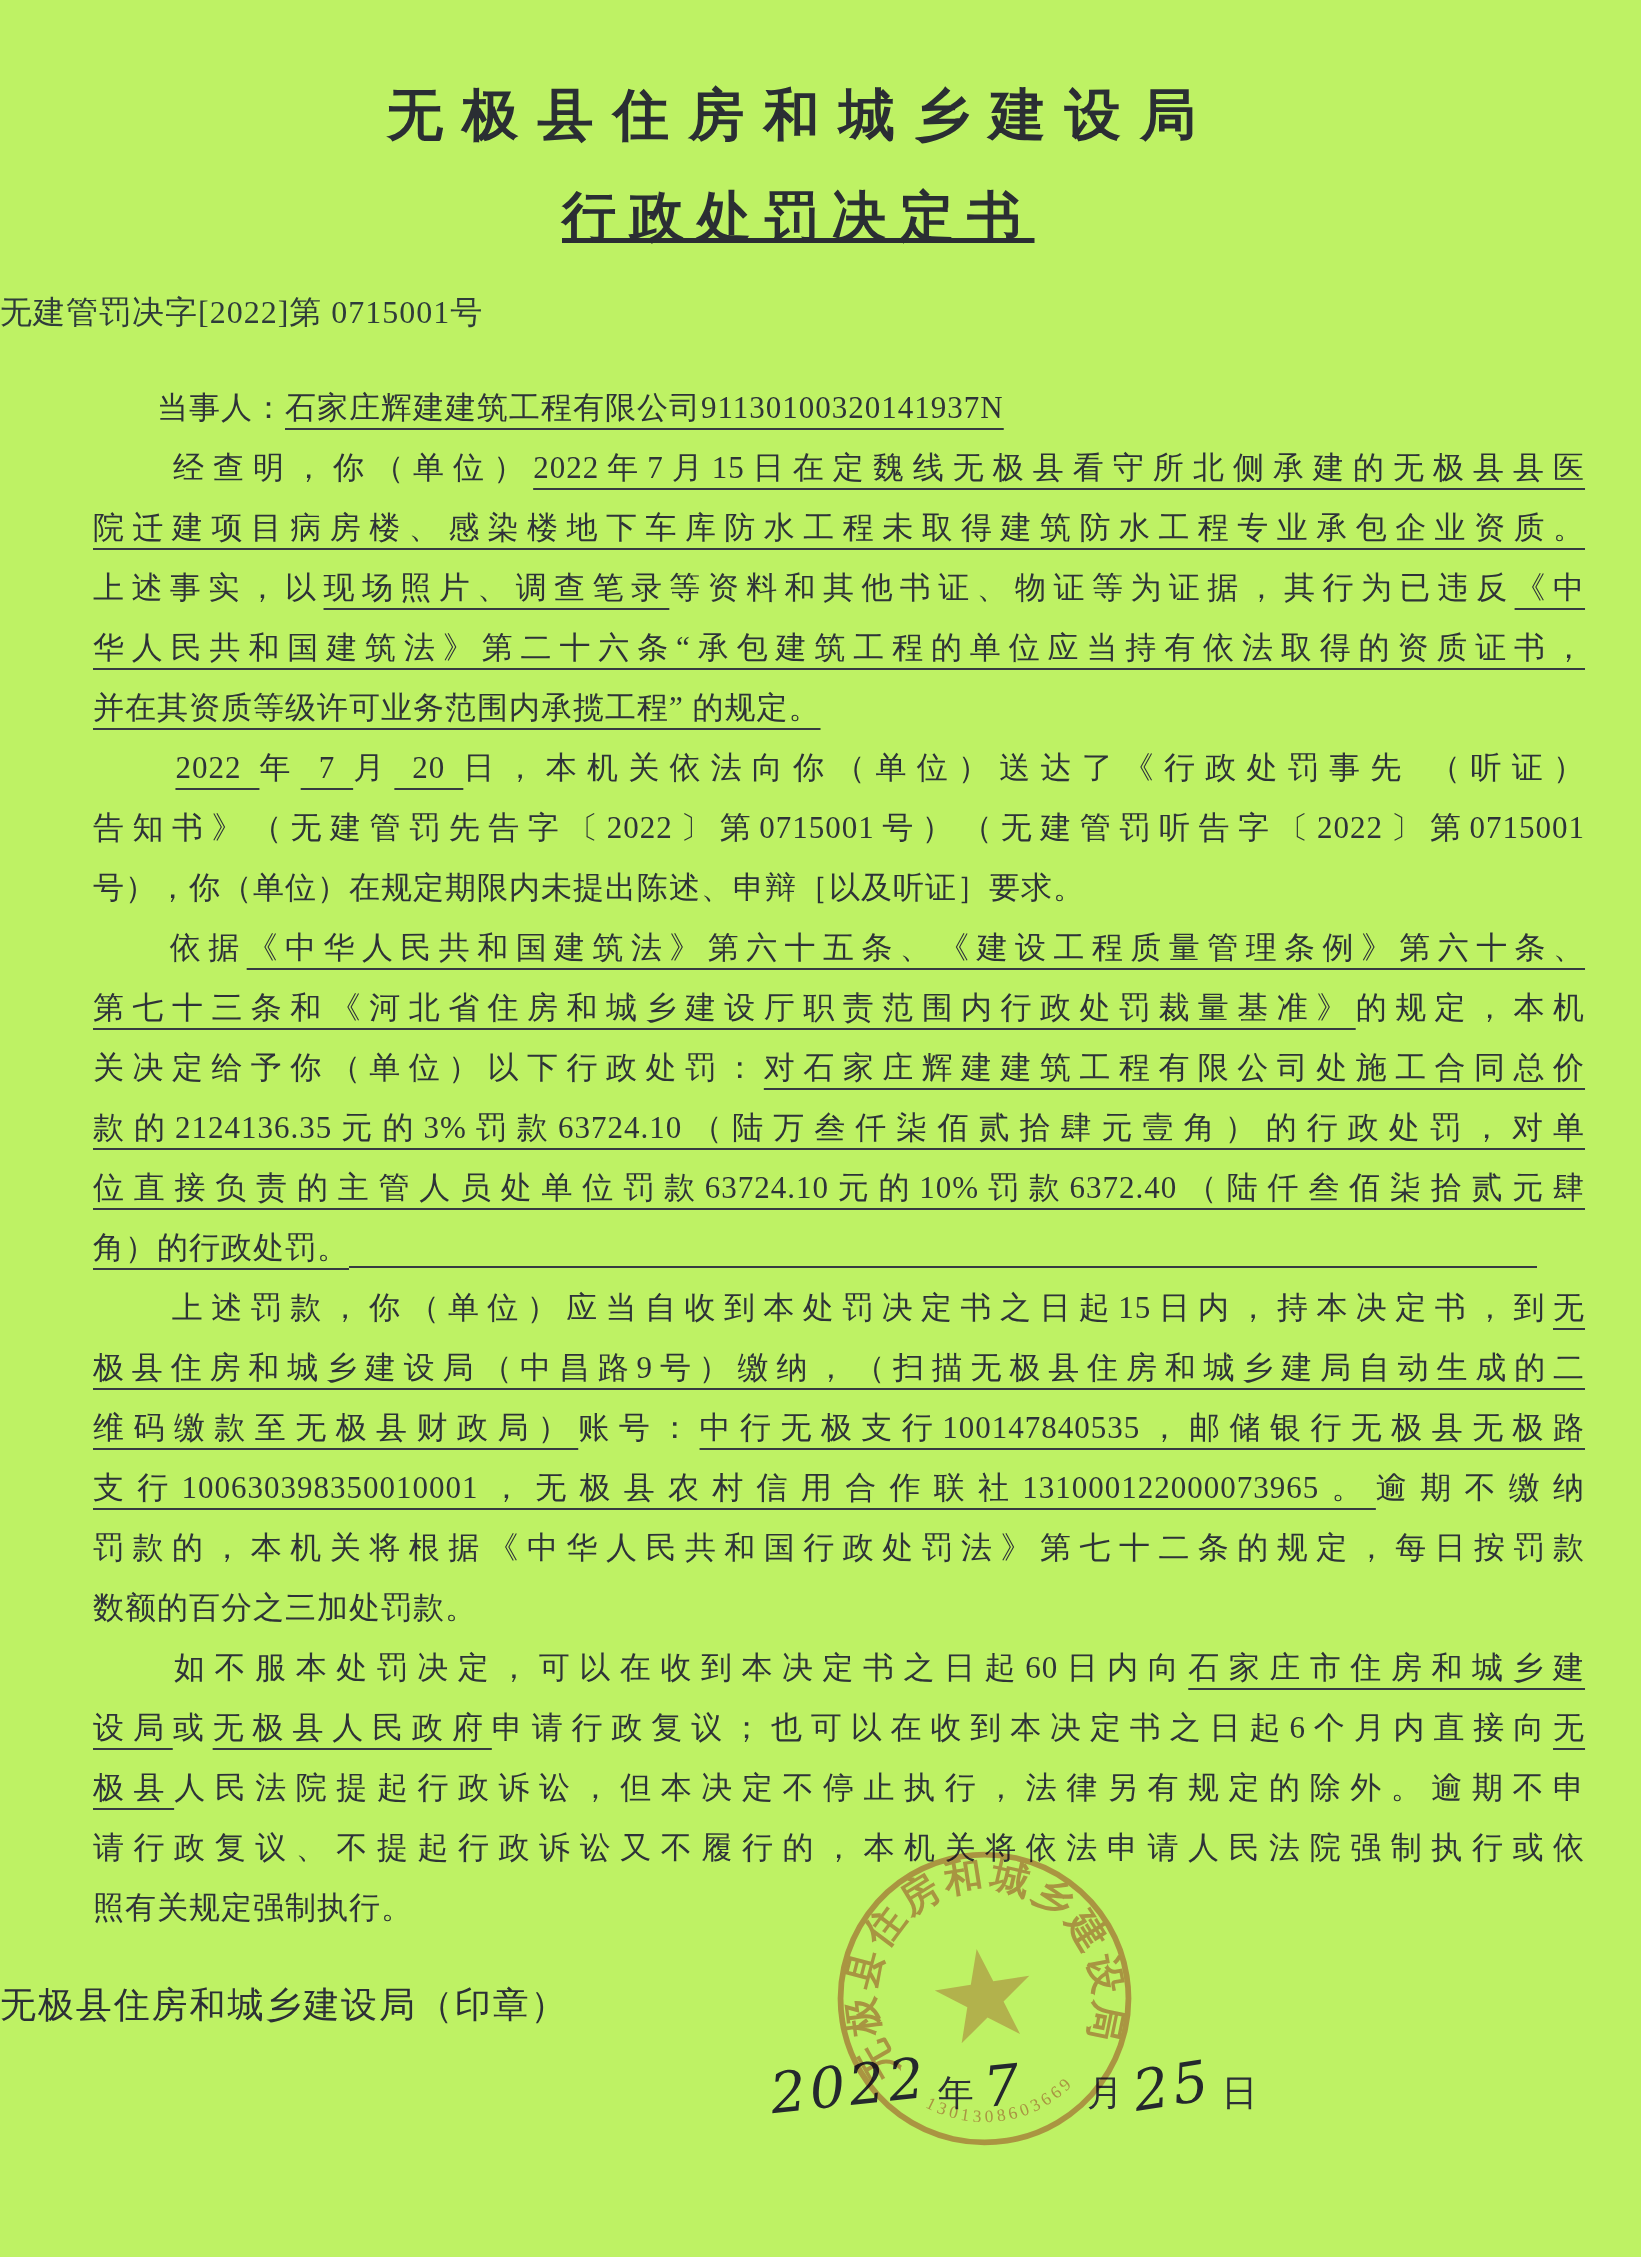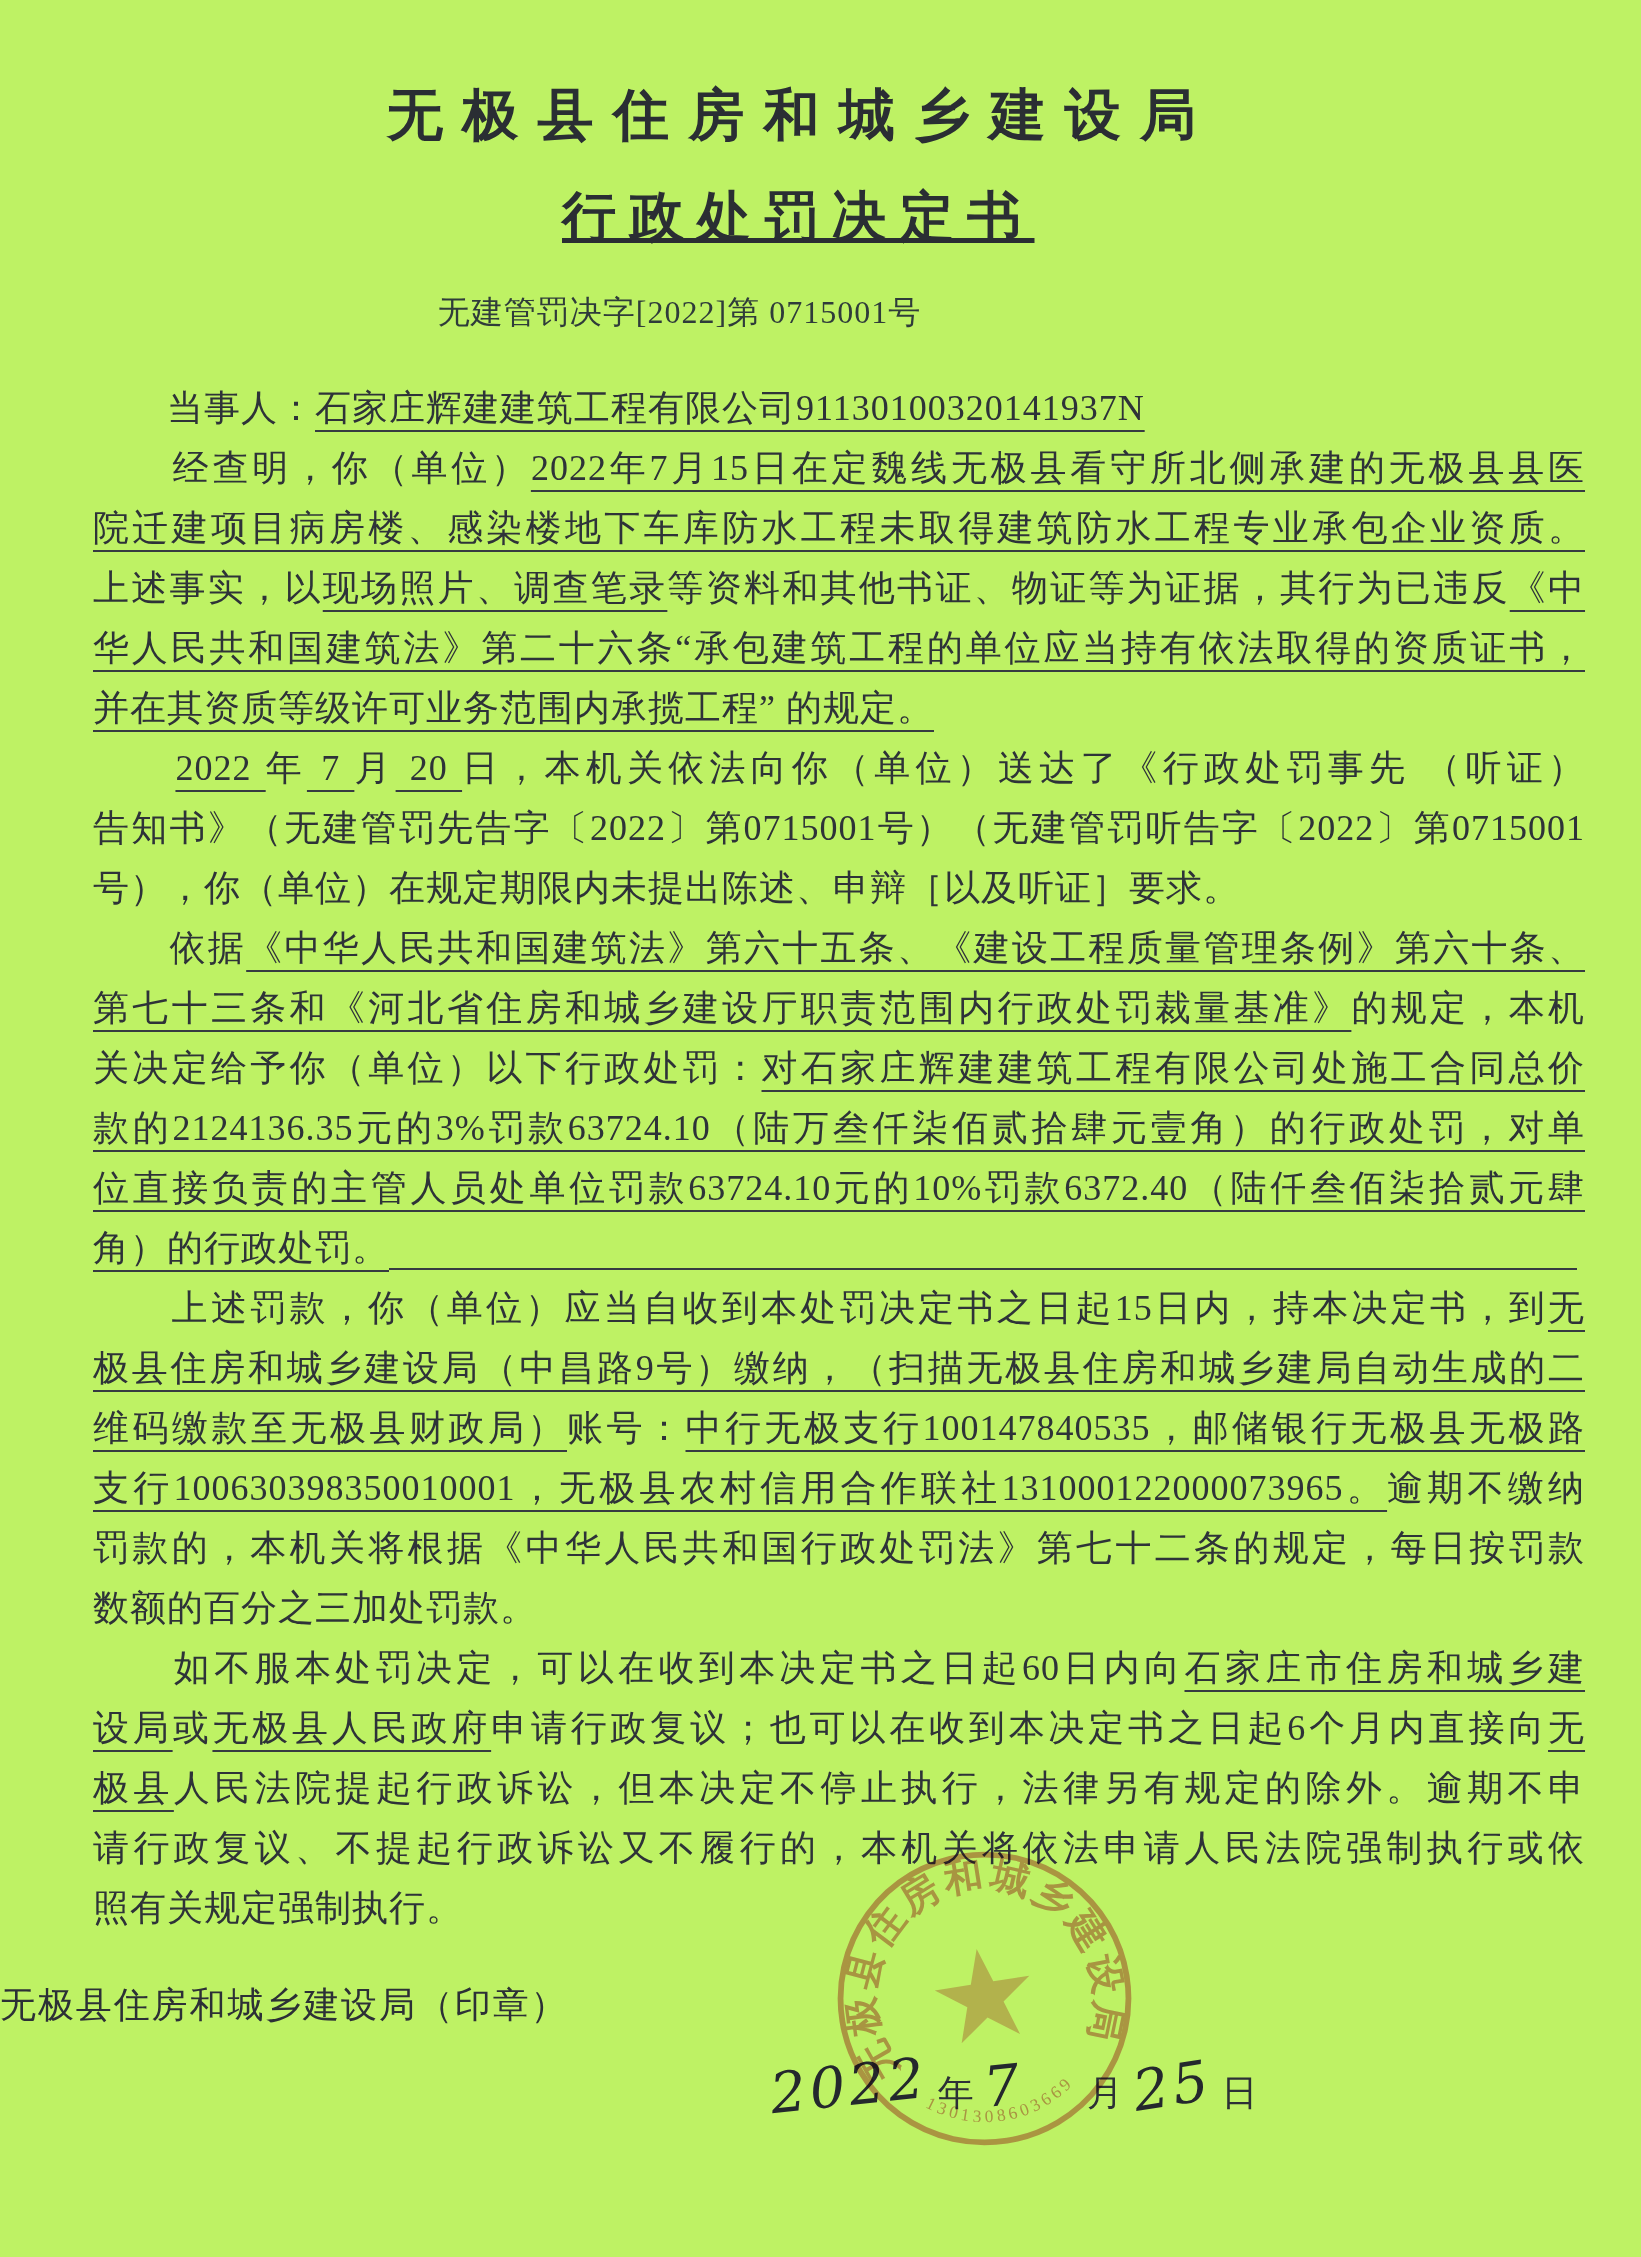--- a/index.html
+++ b/index.html
@@ -16,26 +16,26 @@
     margin:83px 58px 0 0;text-align:center;
     font-size:56px;line-height:64px;font-weight:600;
     letter-spacing:19.3px;text-indent:19.3px;color:#2a2e33;
   }
   .doc-subtitle{
     margin:39px 58px 0 0;text-align:center;
     font-size:54px;line-height:62px;font-weight:600;
     letter-spacing:13.5px;text-indent:13.5px;color:#2a2e33;text-decoration:underline;
   }
   .doc-number{
-    margin-top:42px;text-align:center;padding-right:282px;
+    margin-top:42px;text-align:left;padding-right:282px;
     font-size:32px;line-height:44px;letter-spacing:1px;color:#2f3c3a;
   }
   .doc-body{
     margin:44px 56px 0 93px;
-    font-size:36px;color:#2e3338;
+    font-size:31px;color:#2e3338;
   }
   .line{
     height:60px;line-height:60px;
     white-space:nowrap;
     text-align:justify;text-align-last:justify;
     text-justify:inter-character;
     letter-spacing:1px;
   }
   .line.last{text-align-last:left;}
   .u{

